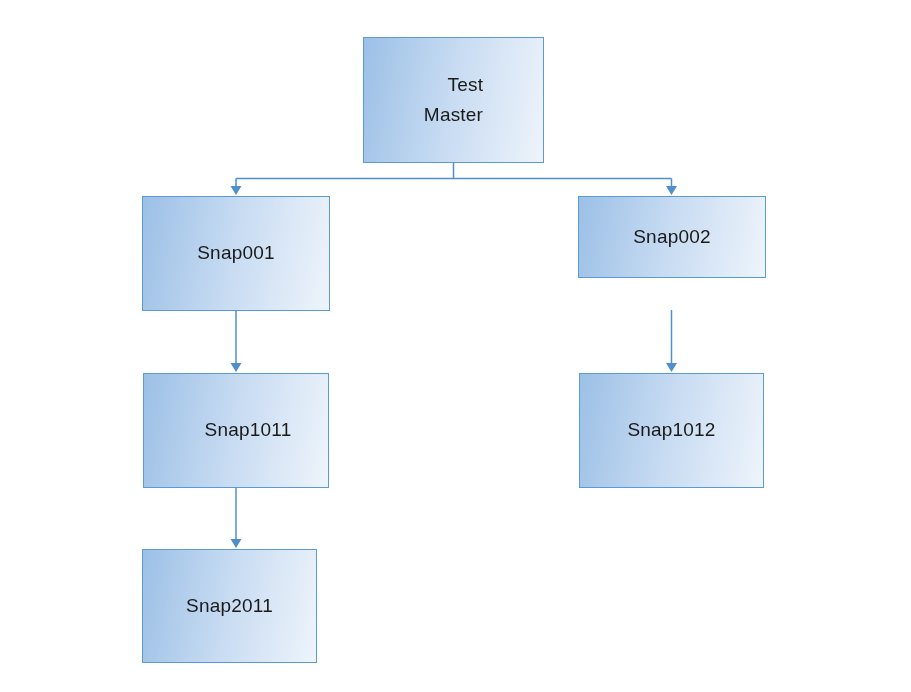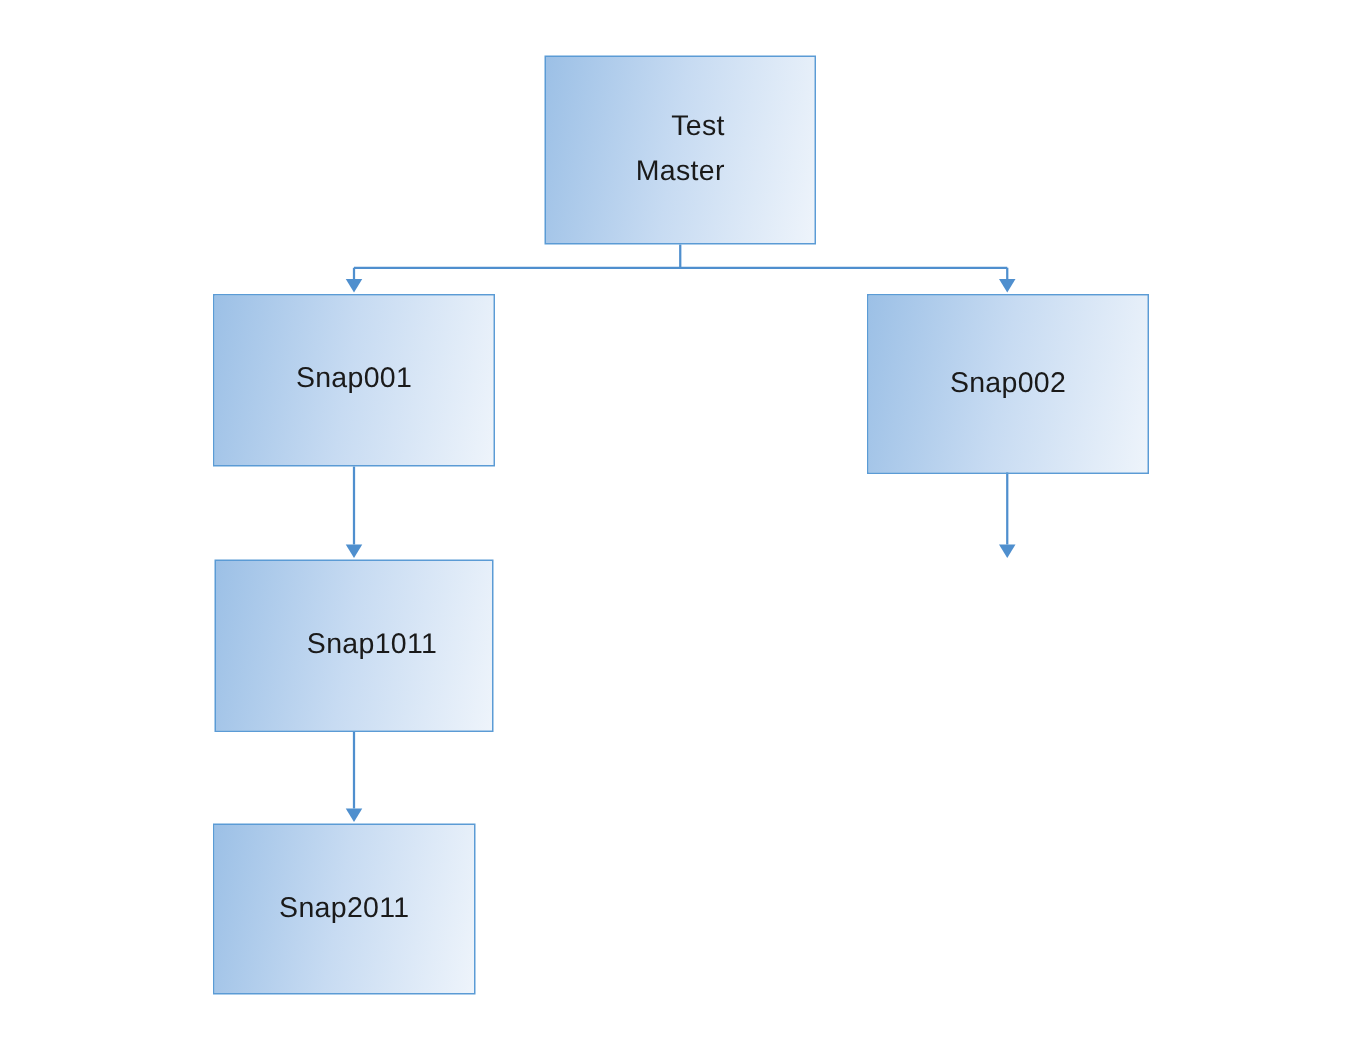--- a/index.html
+++ b/index.html
@@ -48,21 +48,21 @@
   }
   .node .label{
     font-size:19px;
     line-height:1.58;
     color:var(--text);
     white-space:pre-line;
     letter-spacing:0.2px;
   }
   .node-test-master{left:363px;top:37px;width:181px;height:126px;text-align:right;}
   .node-snap001{left:142px;top:196px;width:188px;height:115px;}
-  .node-snap002{left:578px;top:196px;width:188px;height:120px;}
+  .node-snap002{left:578px;top:196px;width:188px;height:82px;}
   .node-snap1011{left:143px;top:373px;width:186px;height:115px;padding-left:24px;}
   .node-snap1012{left:579px;top:373px;width:185px;height:115px;}
   .node-snap2011{left:142px;top:549px;width:175px;height:114px;}
 </style>
 </head>
 <body>
 
 <div class="canvas">
 
   <svg class="connectors" viewBox="0 0 911 692" xmlns="http://www.w3.org/2000/svg">
@@ -91,18 +91,21 @@
   </div>
 
   <div class="node node-snap002">
     <span class="label">Snap002</span>
   </div>
 
   <div class="node node-snap1011">
     <span class="label">Snap1011</span>
   </div>
 
+  <div class="node node-snap1012">
+    <span class="label">Snap1012</span>
+  </div>
 
   <div class="node node-snap2011">
     <span class="label">Snap2011</span>
   </div>
 
 </div>
 
 </body></html>

